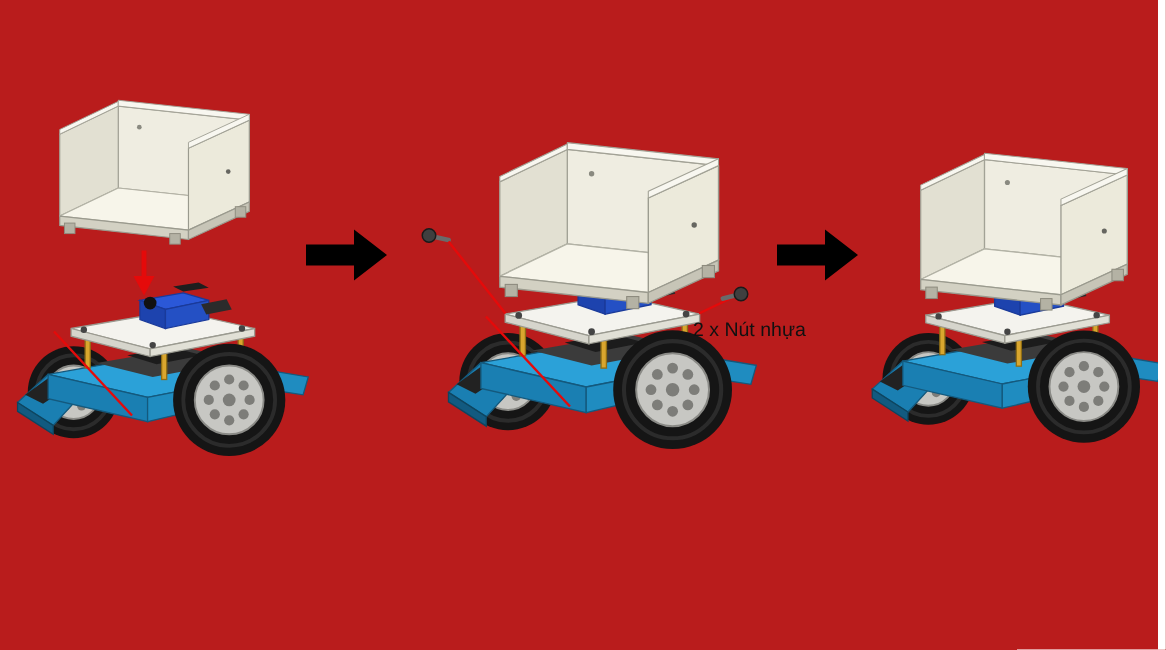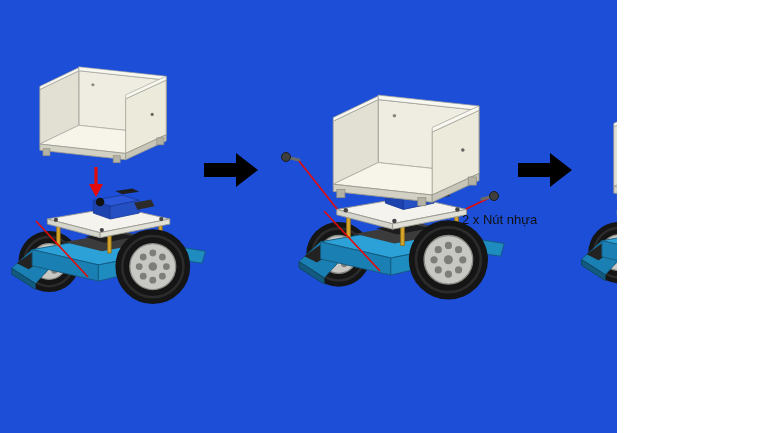--- a/index.html
+++ b/index.html
@@ -4,22 +4,22 @@
 <style>
   :root{
     --callout-red:#e50a0a;
     --arrow-black:#000000;
     --robot-blue:#2ba1d8;
     --box-cream:#efede1;
   }
   html,body{margin:0;padding:0;background:#ffffff;}
   .canvas{
     position:relative;
-    width:617px;height:433px;
-    background:#1d4ed8;
+    width:772px;height:433px;
+    background:#b91c1c;
     font-family:"Liberation Sans", sans-serif;
     overflow:hidden;
   }
   svg{display:block;}
   .c-blue-top{fill:var(--robot-blue);stroke:#14597d;stroke-width:1;}
   .c-blue-front{fill:#1a7fb2;stroke:#14597d;stroke-width:1;}
   .c-blue-side{fill:#1f8cc0;stroke:#14597d;stroke-width:1;}
   .c-blue-deep{fill:#125a80;stroke:#0e455f;stroke-width:1;}
   .box-wall{fill:var(--box-cream);stroke:#a2a296;stroke-width:1;stroke-linejoin:round;}
   .box-wall-shade{fill:#e2e0d2;stroke:#a2a296;stroke-width:1;stroke-linejoin:round;}

